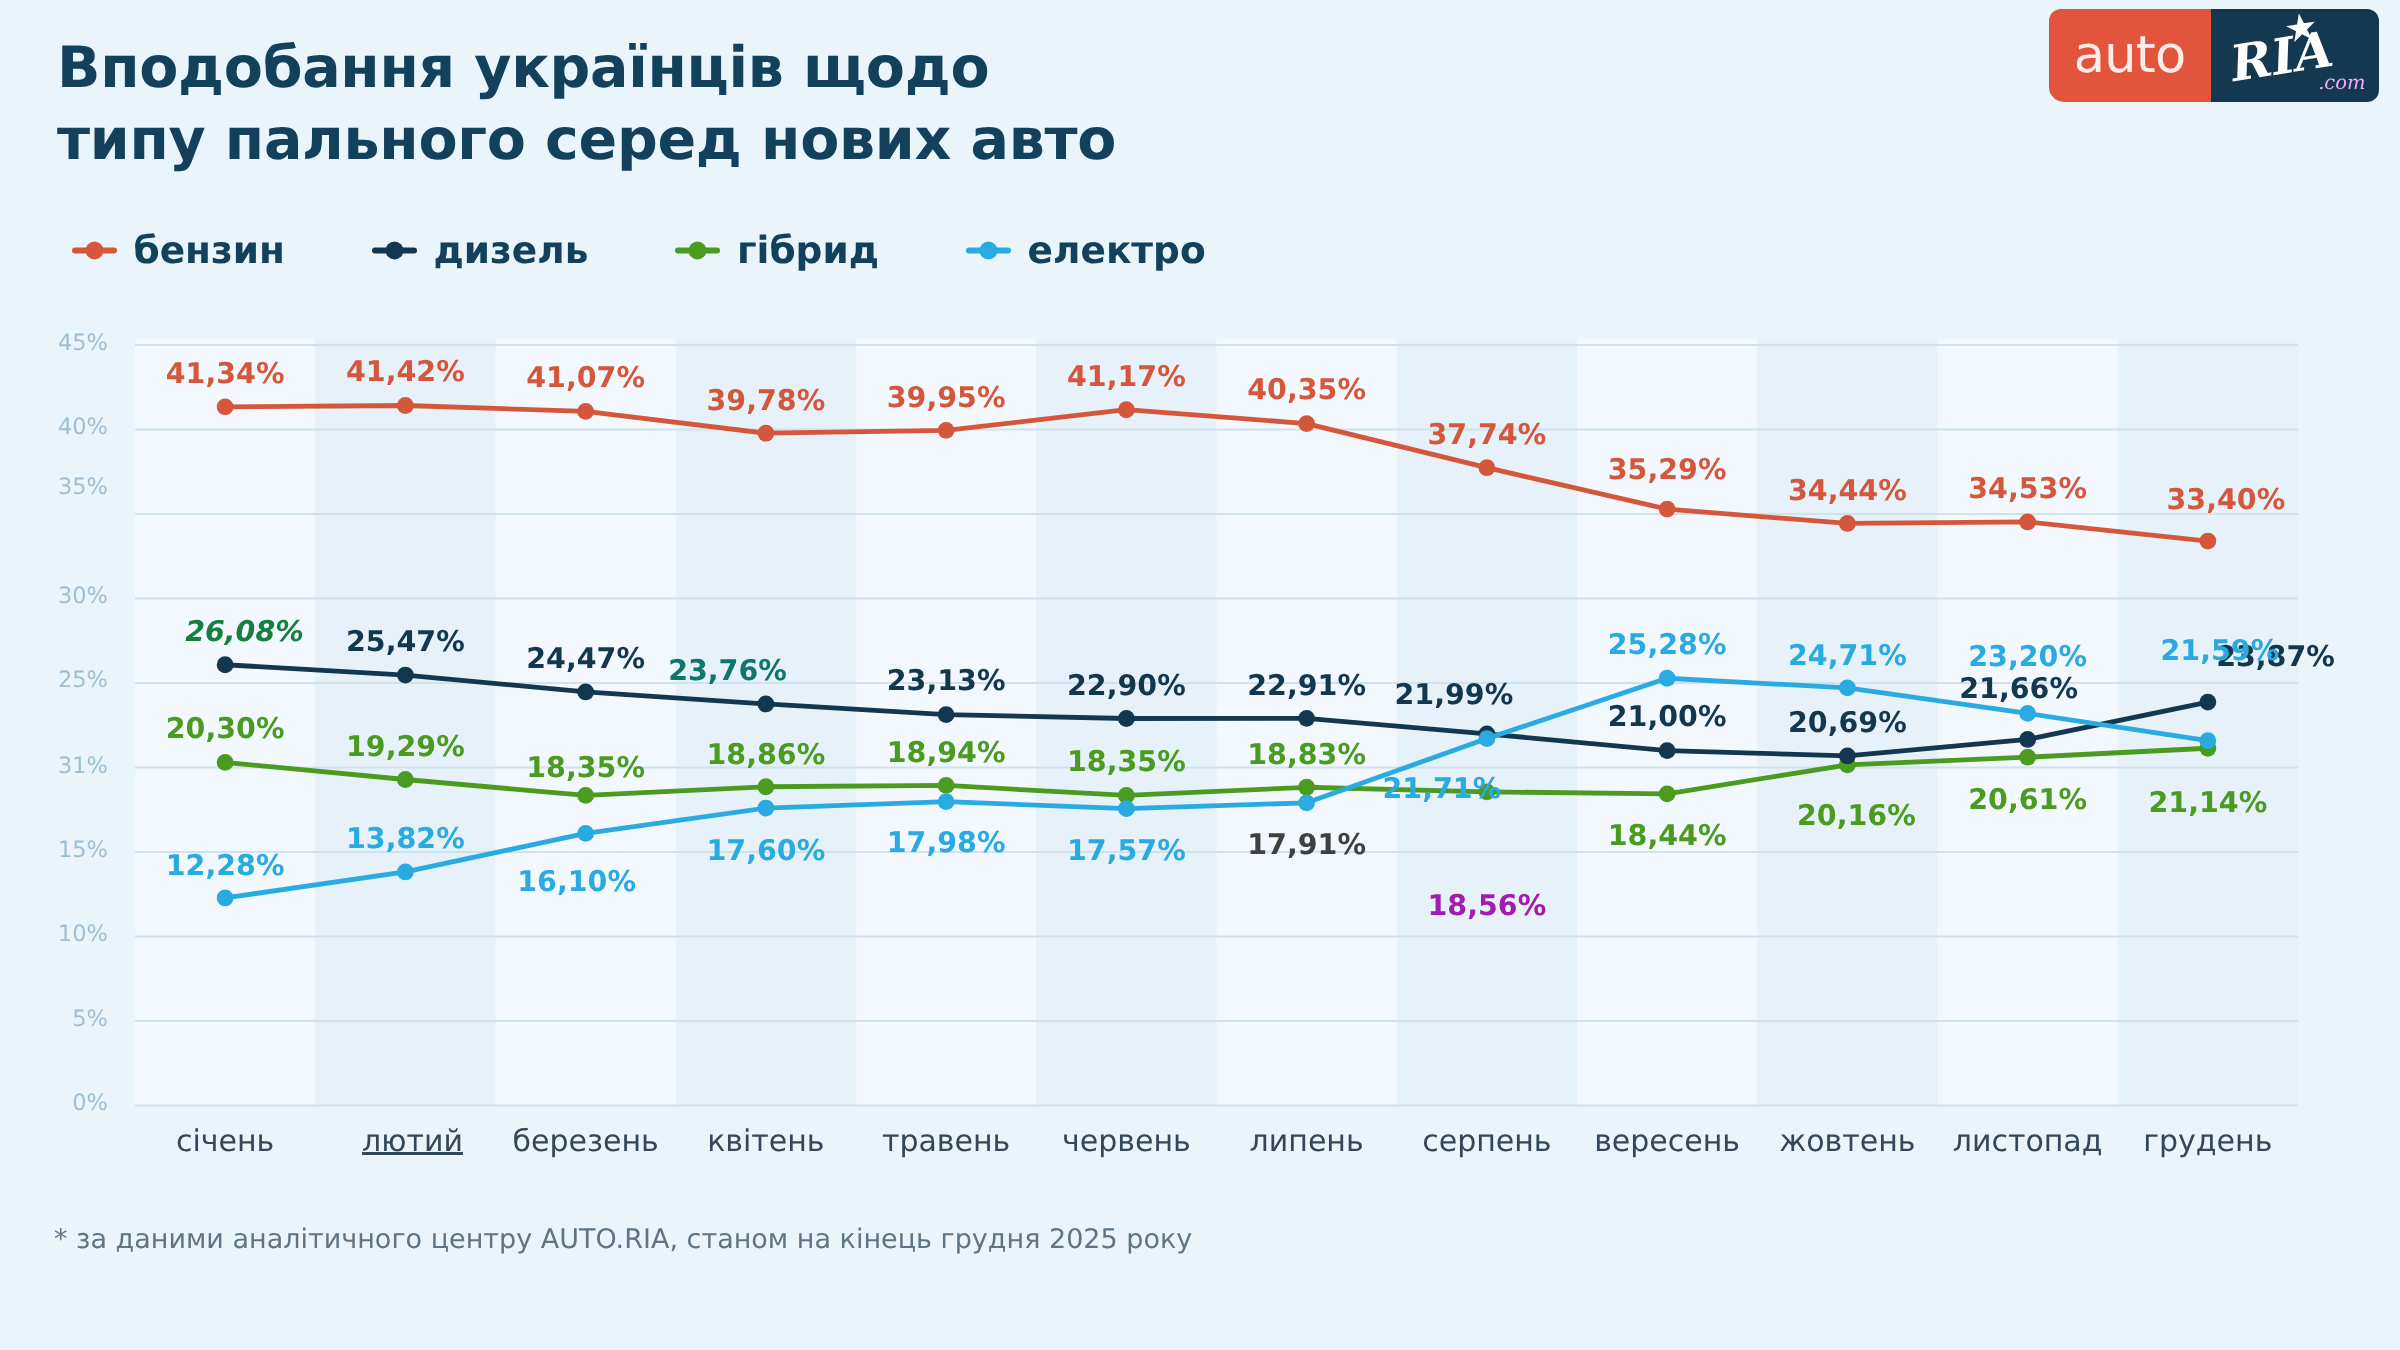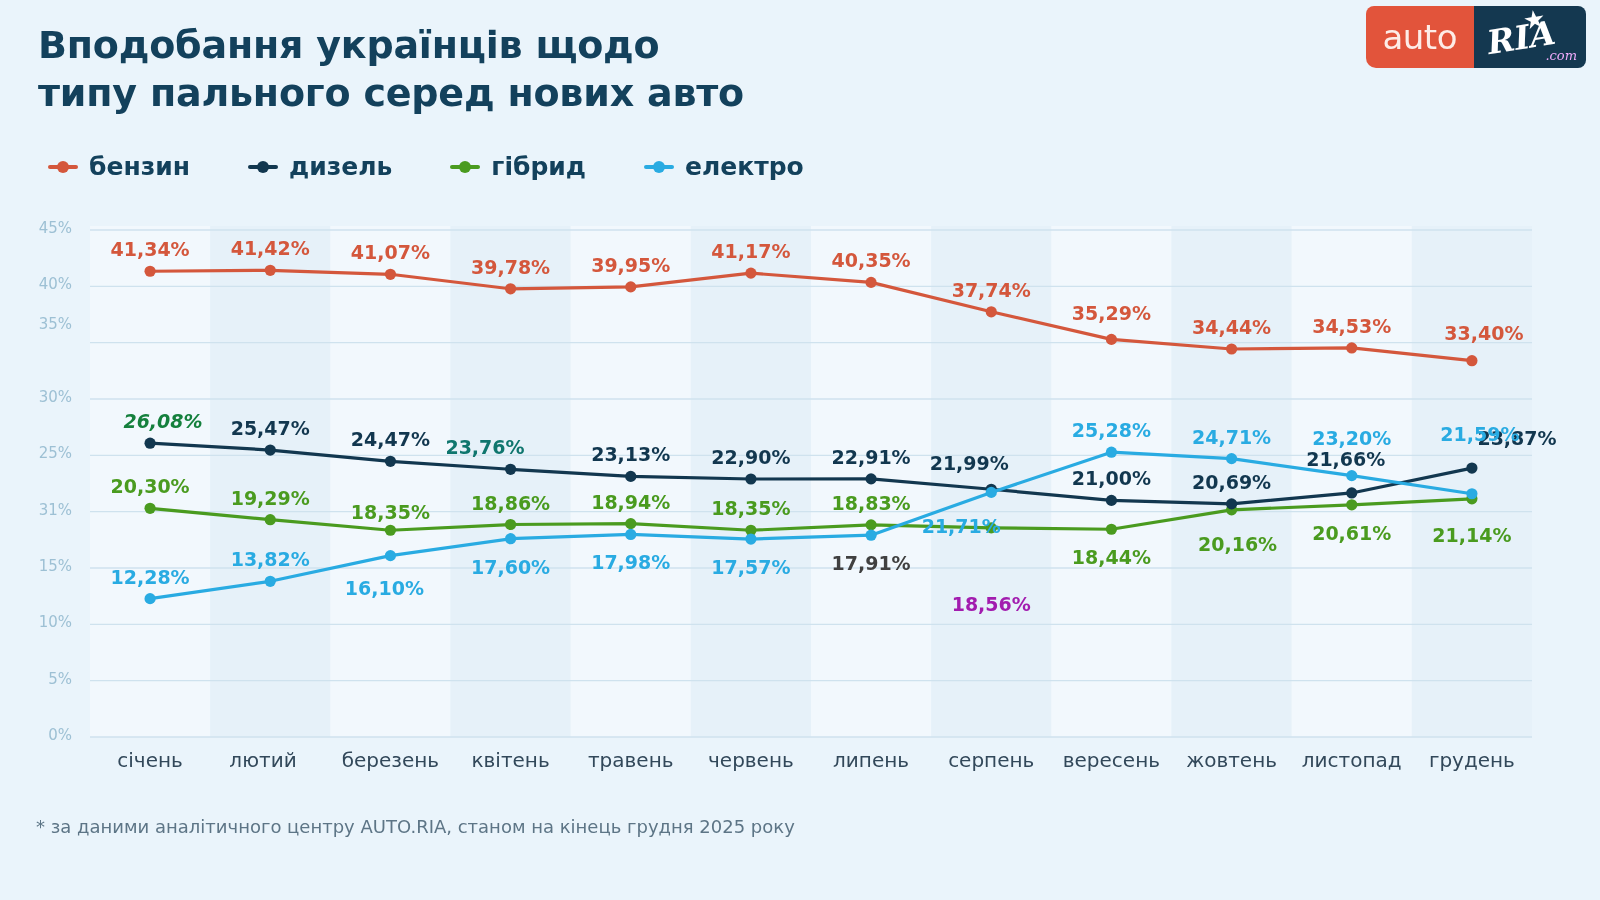--- a/index.html
+++ b/index.html
@@ -298,21 +298,21 @@
       <div class="ytick" style="left: 12px; top: 669.667px;">5%</div>
       <div class="ytick" style="left: 12px; top: 613.333px;">10%</div>
       <div class="ytick" style="left: 12px; top: 557px;">15%</div>
       <div class="ytick" style="left: 12px; top: 500.667px;">31%</div>
       <div class="ytick" style="left: 12px; top: 444.333px;">25%</div>
       <div class="ytick" style="left: 12px; top: 388px;">30%</div>
       <div class="ytick" style="left: 12px; top: 315px;">35%</div>
       <div class="ytick" style="left: 12px; top: 275.333px;">40%</div>
       <div class="ytick" style="left: 12px; top: 219px;">45%</div>
       <div class="xtick" style="left: 60.0833px; width: 180px; top: 748px;">січень</div>
-      <div class="xtick" style="left: 173px; width: 180px; top: 748px;">лютий</div>
+      <div class="xtick" style="left: 185px; width: 180px; top: 748px; text-decoration: underline;">лютий</div>
       <div class="xtick" style="left: 300.417px; width: 180px; top: 748px;">березень</div>
       <div class="xtick" style="left: 420.583px; width: 180px; top: 748px;">квітень</div>
       <div class="xtick" style="left: 540.75px; width: 180px; top: 748px;">травень</div>
       <div class="xtick" style="left: 660.917px; width: 180px; top: 748px;">червень</div>
       <div class="xtick" style="left: 781.083px; width: 180px; top: 748px;">липень</div>
       <div class="xtick" style="left: 901.25px; width: 180px; top: 748px;">серпень</div>
       <div class="xtick" style="left: 1021.42px; width: 180px; top: 748px;">вересень</div>
       <div class="xtick" style="left: 1141.58px; width: 180px; top: 748px;">жовтень</div>
       <div class="xtick" style="left: 1261.75px; width: 180px; top: 748px;">листопад</div>
       <div class="xtick" style="left: 1381.92px; width: 180px; top: 748px;">грудень</div>

